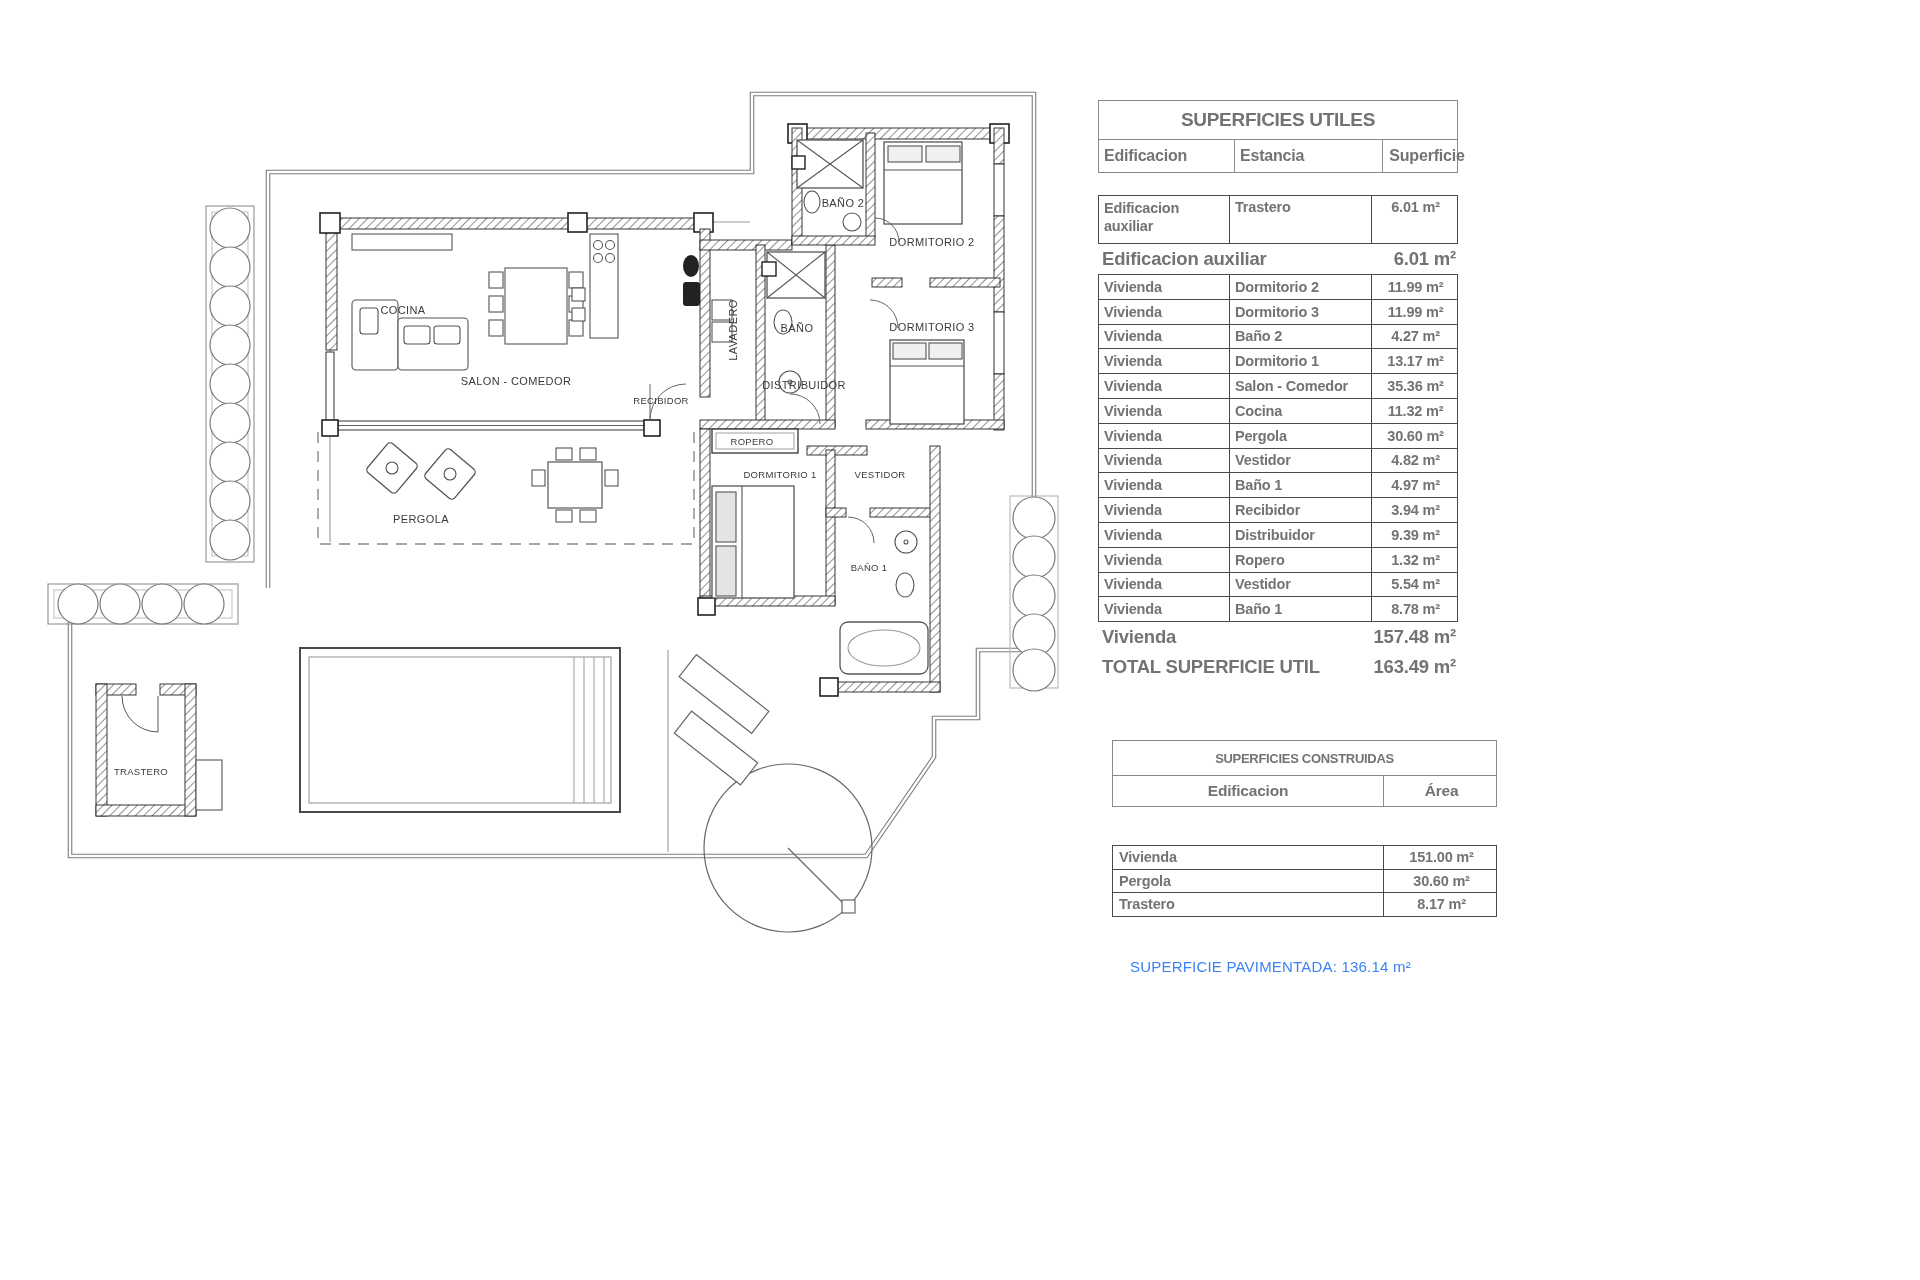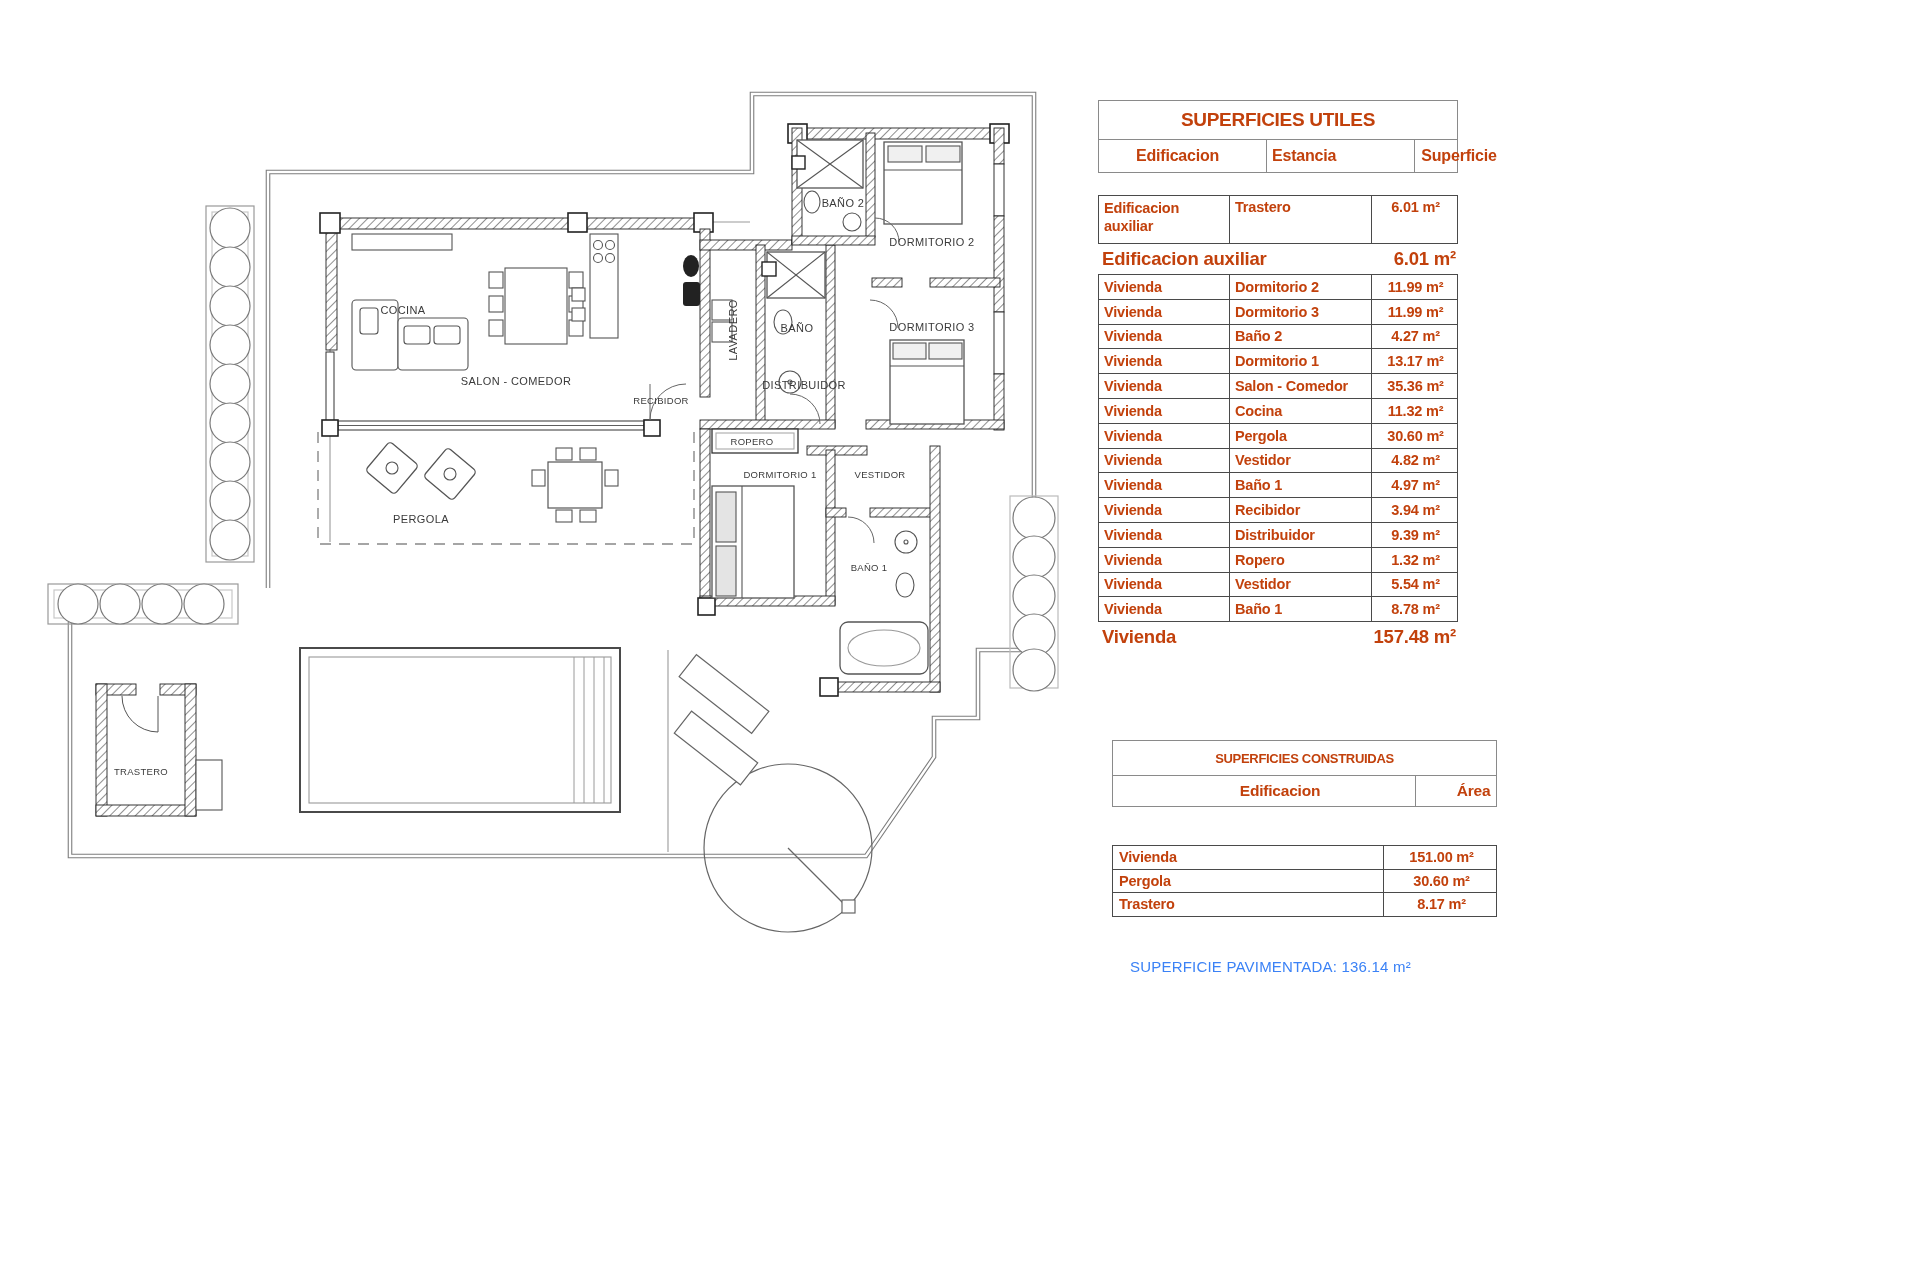--- a/index.html
+++ b/index.html
@@ -3,26 +3,26 @@
 <meta charset="utf-8">
 <style>
   html,body{margin:0;padding:0;background:#fff;}
   body{width:1920px;height:1280px;position:relative;font-family:"Liberation Sans",sans-serif;color:#111;overflow:hidden;}
   .abs{position:absolute;}
   svg text{font-family:"Liberation Sans",sans-serif;}
   .lbl{font-size:11px;fill:#3a3a3a;text-anchor:middle;letter-spacing:.4px;}
   .lbl-sm{font-size:9.5px;fill:#3a3a3a;text-anchor:middle;letter-spacing:.3px;}
 
   
-  .tbl{position:absolute;font-weight:700;color:#c2410c;letter-spacing:-.2px;}
+  .tbl{position:absolute;font-weight:700;color:#737373;letter-spacing:-.2px;}
   .tbl1{left:1098px;top:100px;width:360px;}
   .tbl2{left:1112px;top:740px;width:385px;}
   .hdrbox{border:1.6px solid #8a8a8a;height:38px;display:flex;align-items:center;justify-content:center;
           font-size:19px;letter-spacing:-.3px;}
-  .colrow{border:1.6px solid #8a8a8a;border-top:none;display:flex;height:32px;align-items:center;font-size:16px;padding-left:32px;}
+  .colrow{border:1.6px solid #8a8a8a;border-top:none;display:flex;height:32px;align-items:center;font-size:16px;}
   .colrow .cc{padding-left:5px;}
   .c1{width:130px;flex:none;}
   .c2{width:142px;flex:none;}
   .c3{width:88px;flex:none;text-align:center;}
   .rowsbox{margin-top:22px;}
   .tr{display:flex;border:1.2px solid #4a4a4a;border-top:none;height:23.8px;align-items:center;font-size:14.5px;}
   .tr:first-child{border-top:1.2px solid #4a4a4a;}
   .tr .td{padding-left:5px;box-sizing:border-box;}
   .tr .c2{border-left:1.2px solid #4a4a4a;height:100%;display:flex;align-items:center;}
   .tr .c3{border-left:1.2px solid #4a4a4a;height:100%;display:flex;align-items:center;justify-content:center;padding-left:0;}
@@ -372,20 +372,24 @@
         <span class="td c1">Vivienda</span>
         <span class="td c2">Baño 1</span>
         <span class="td c3">8.78 m²</span>
       </div>
   </div>
 
   <div class="subtot">
     <span>Vivienda</span>
     <span>157.48 m²</span>
   </div>
+  <div class="totrow">
+    <span>TOTAL SUPERFICIE UTIL</span>
+    <span>163.49 m²</span>
+  </div>
 </div>
 
 <div class="tbl tbl2">
   <div class="hdrbox">SUPERFICIES CONSTRUIDAS</div>
   <div class="colrow">
     <span class="cA">Edificacion</span>
     <span class="cB">Área</span>
   </div>
   <div class="rowsbox">
     <div class="tr">

